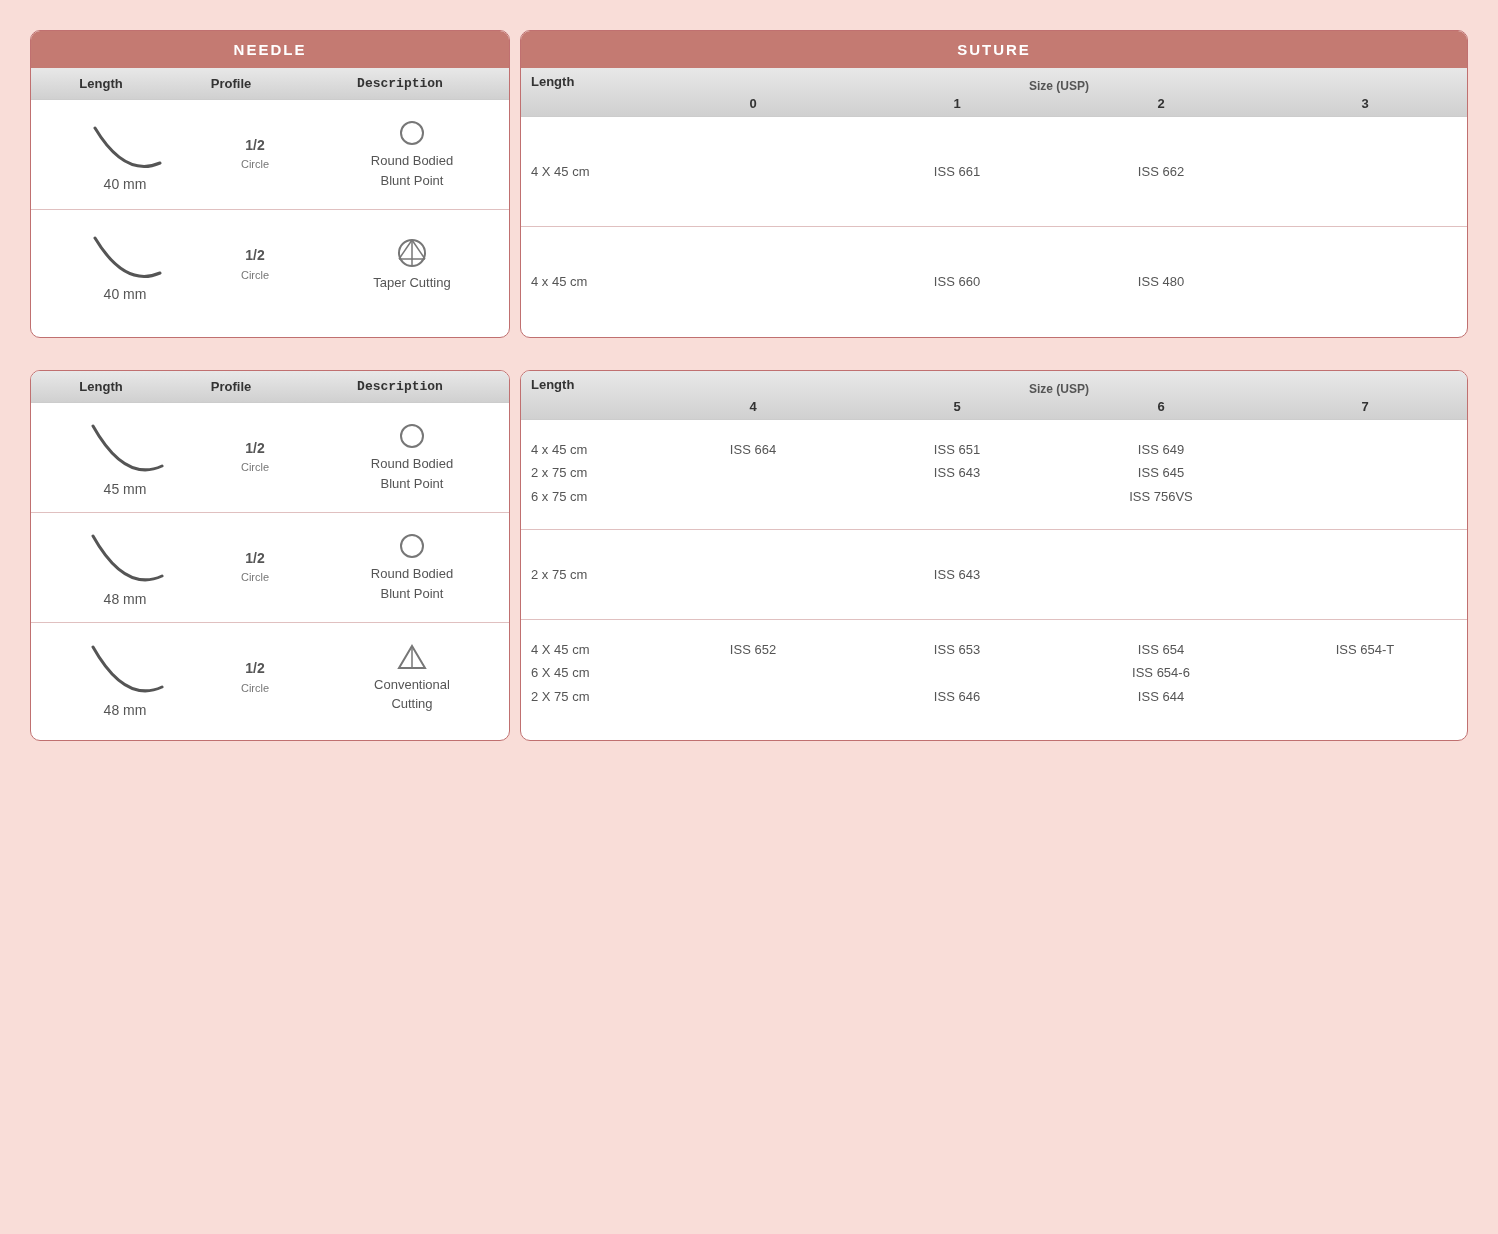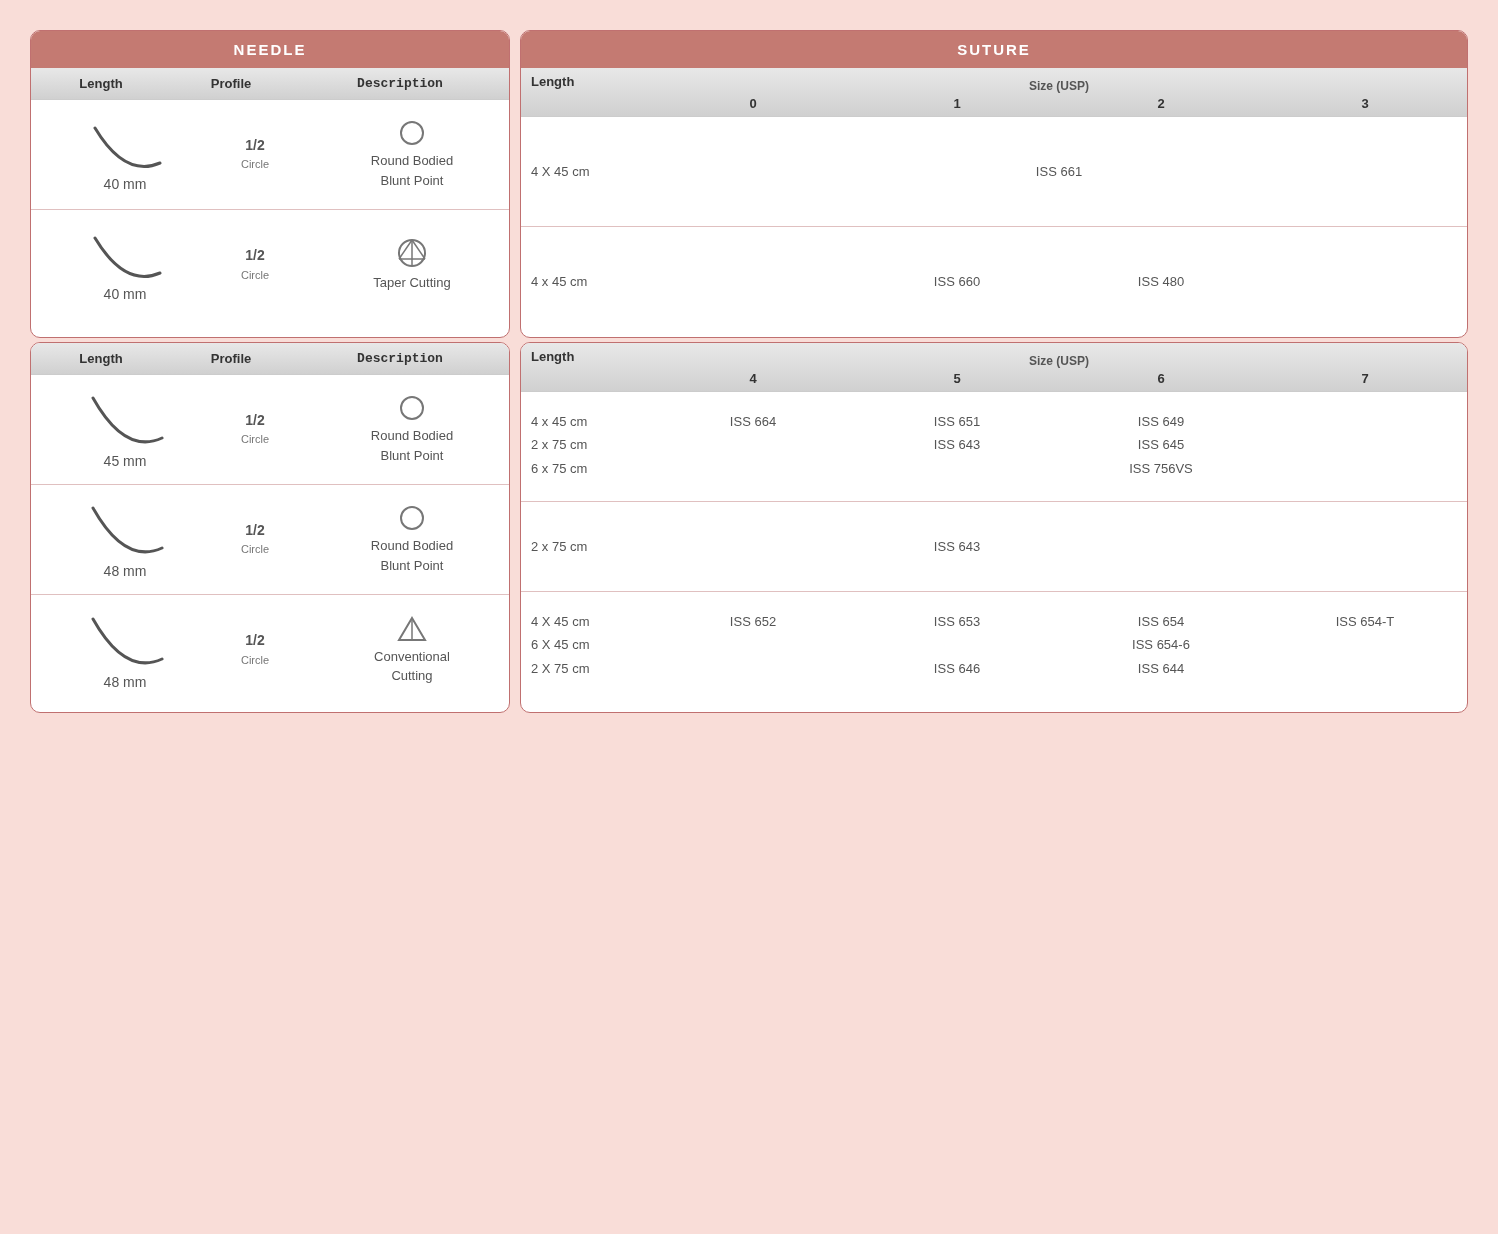--- a/index.html
+++ b/index.html
@@ -6,21 +6,21 @@
     body {
       background-color: #f9ddd8;
       font-family: Arial, sans-serif;
       padding: 30px;
       min-height: 1234px;
       width: 1498px;
     }
     .main-container {
       display: flex;
       flex-direction: column;
-      gap: 4px;
+      gap: 32px;
     }
     .section-wrapper {
       display: flex;
       gap: 10px;
     }
     .needle-section {
       width: 480px;
       flex-shrink: 0;
       border: 1.5px solid #c07070;
       border-radius: 10px;
@@ -246,20 +246,21 @@
           </div>
         </div>
       </div>
 
       <div class="data-row" style="min-height:110px;">
         <div class="suture-length-cell">
           <span>4 X 45 cm</span>
         </div>
         <div class="iss-cell"></div>
         <div class="iss-cell">ISS 661</div>
+        <div class="iss-cell">ISS 662</div>
         <div class="iss-cell"></div>
       </div>
 
       <div class="data-row" style="min-height:110px;">
         <div class="suture-length-cell">
           <span>4 x 45 cm</span>
         </div>
         <div class="iss-cell"></div>
         <div class="iss-cell">ISS 660</div>
         <div class="iss-cell">ISS 480</div>

